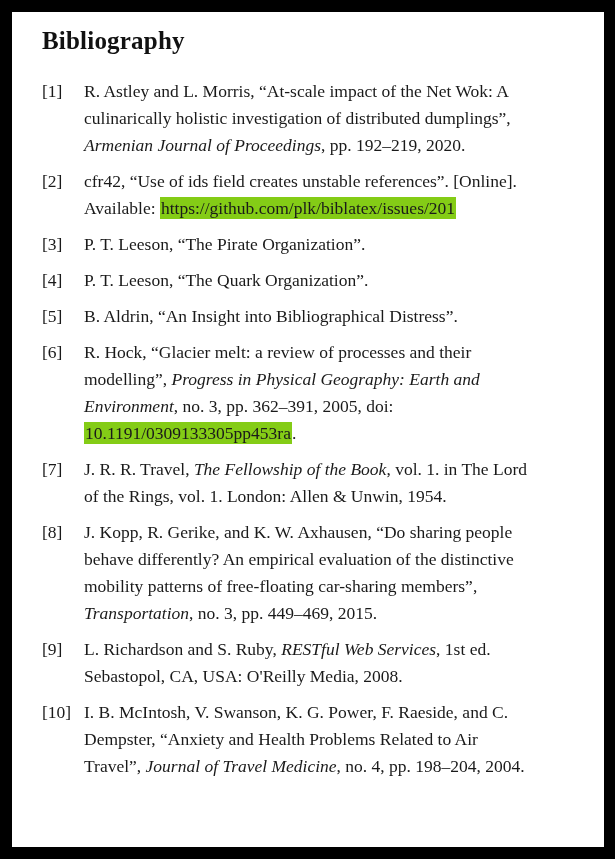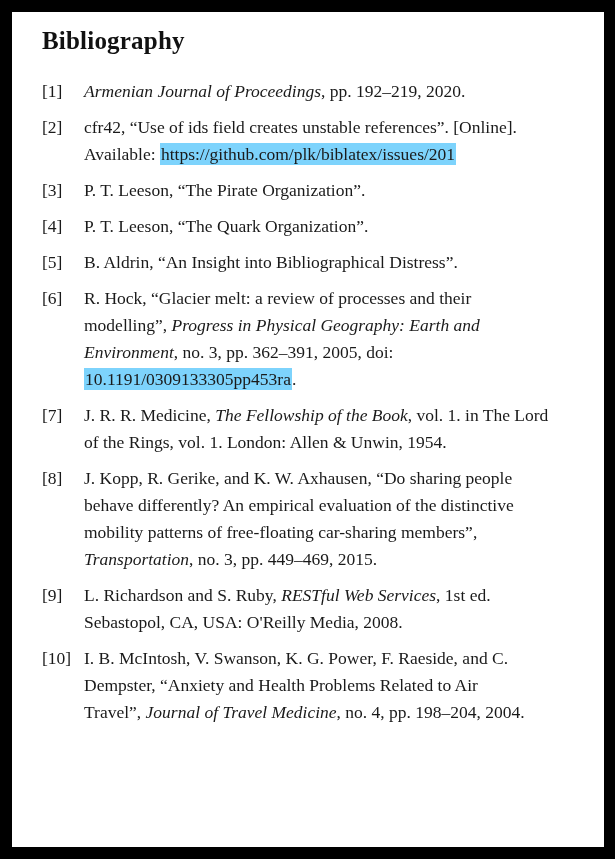--- a/index.html
+++ b/index.html
@@ -44,35 +44,37 @@
     flex: 0 0 42px;
     width: 42px;
   }
   .entry .text {
     flex: 1 1 auto;
     white-space: pre-wrap;
     max-width: 514px;
   }
   .it { font-style: italic; }
   .link {
-    background: #7dd3fc;
+    background: #84cc16;
     padding: 1px 1px;
     cursor: pointer;
   }
 </style>
 </head>
 <body>
 
 <div class="frame">
   <div class="page">
     <h1 class="doc-title">Bibliography</h1>
     <div class="entries">
         <div class="entry">
           <div class="label">[1]</div>
-          <div class="text"><span class="it">Armenian Journal of Proceedings</span><span>, pp. 192–219, 2020.</span></div>
+          <div class="text"><span>R. Astley and L. Morris, “At-scale impact of the Net Wok: A
+culinarically holistic investigation of distributed dumplings”,
+</span><span class="it">Armenian Journal of Proceedings</span><span>, pp. 192–219, 2020.</span></div>
         </div>
         <div class="entry">
           <div class="label">[2]</div>
           <div class="text"><span>cfr42, “Use of ids field creates unstable references”. [Online].
 Available: </span><span class="link">https://github.com/plk/biblatex/issues/201</span></div>
         </div>
         <div class="entry">
           <div class="label">[3]</div>
           <div class="text"><span>P. T. Leeson, “The Pirate Organization”.</span></div>
         </div>
@@ -86,21 +88,21 @@
         </div>
         <div class="entry">
           <div class="label">[6]</div>
           <div class="text"><span>R. Hock, “Glacier melt: a review of processes and their
 modelling”, </span><span class="it">Progress in Physical Geography: Earth and
 Environment</span><span>, no. 3, pp. 362–391, 2005, doi:
 </span><span class="link">10.1191/0309133305pp453ra</span><span>.</span></div>
         </div>
         <div class="entry">
           <div class="label">[7]</div>
-          <div class="text"><span>J. R. R. Medicine, </span><span class="it">The Fellowship of the Book</span><span>, vol. 1. in The Lord
+          <div class="text"><span>J. R. R. Travel, </span><span class="it">The Fellowship of the Book</span><span>, vol. 1. in The Lord
 of the Rings, vol. 1. London: Allen &amp; Unwin, 1954.</span></div>
         </div>
         <div class="entry">
           <div class="label">[8]</div>
           <div class="text"><span>J. Kopp, R. Gerike, and K. W. Axhausen, “Do sharing people
 behave differently? An empirical evaluation of the distinctive
 mobility patterns of free-floating car-sharing members”,
 </span><span class="it">Transportation</span><span>, no. 3, pp. 449–469, 2015.</span></div>
         </div>
         <div class="entry">

